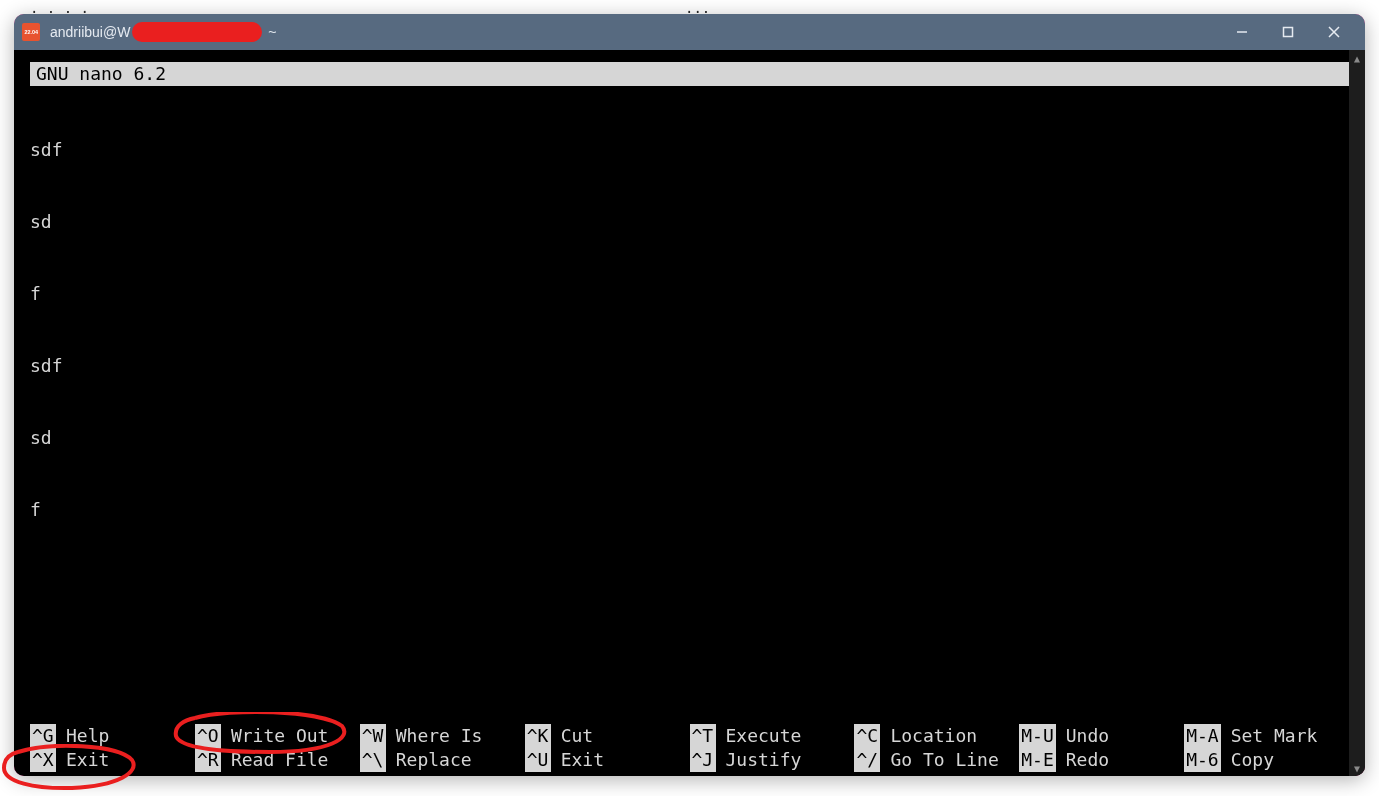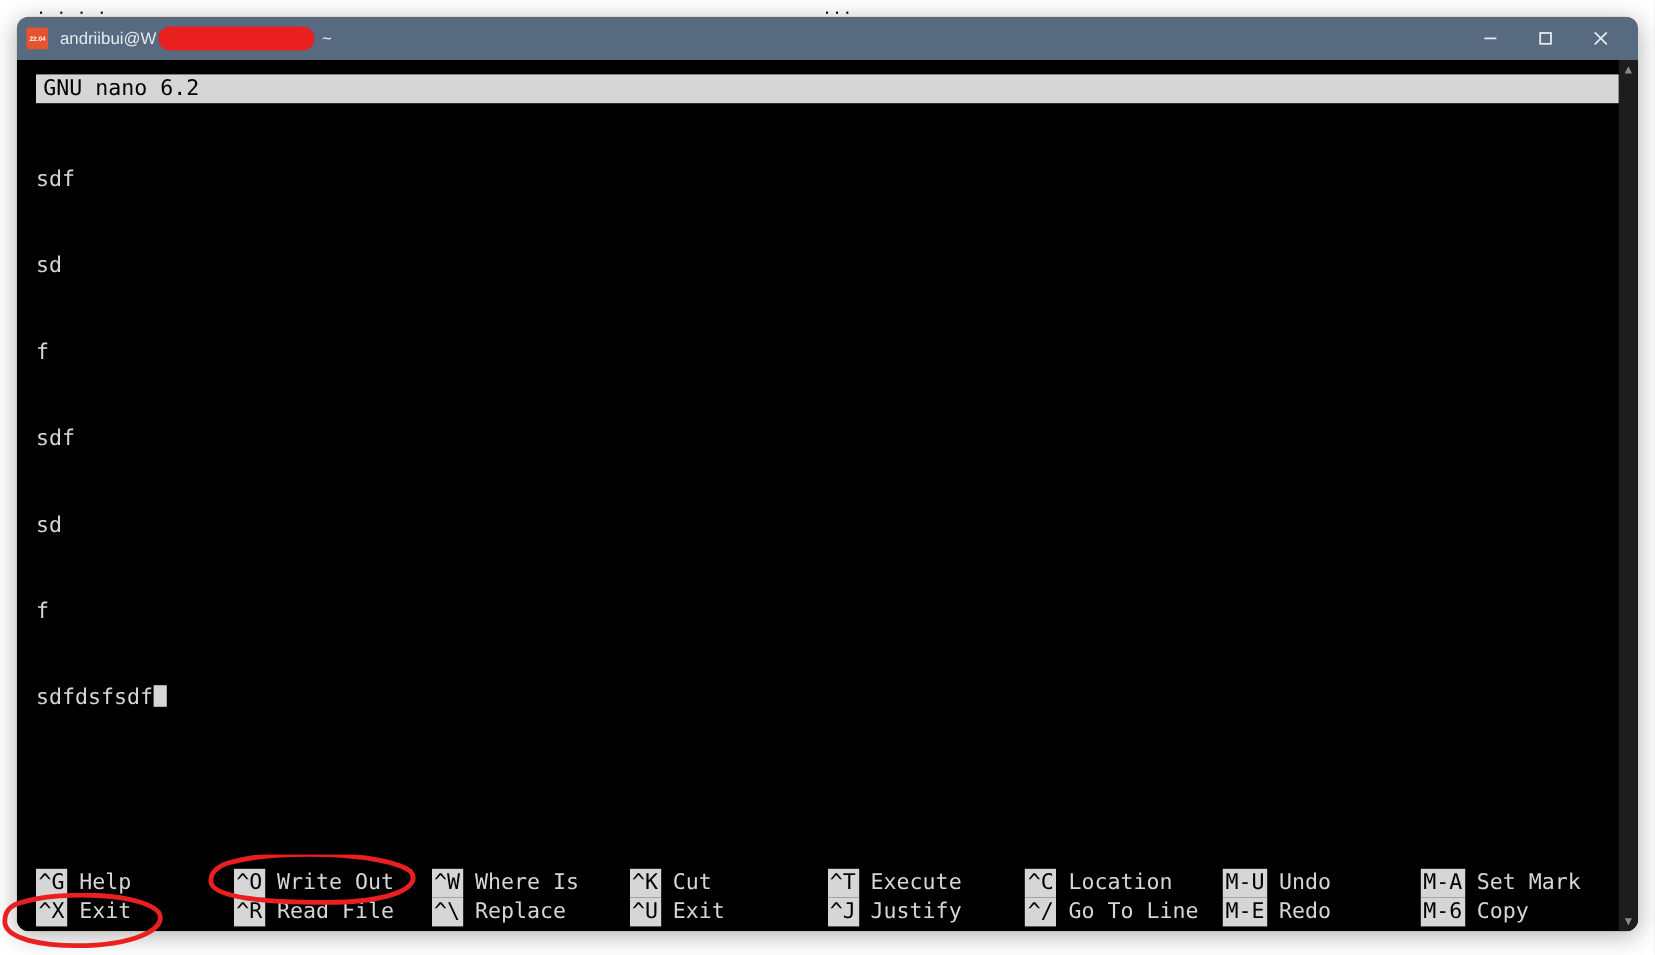--- a/index.html
+++ b/index.html
@@ -1,21 +1,21 @@
 <!DOCTYPE html>
 <html><head>
   <meta charset="utf-8">
   <style>
     * { margin: 0; padding: 0; box-sizing: border-box; }
     html, body { width: 1379px; height: 796px; overflow: hidden; background: #fff; font-family: "DejaVu Sans Mono","Cascadia Mono","Consolas",monospace; }
     .window {
       position: absolute;
       left: 14px; top: 14px;
       width: 1351px; height: 762px;
-      background: #fdba74;
+      background: #ec4899;
       border-radius: 10px;
       overflow: hidden;
       box-shadow: 0 4px 20px rgba(0,0,0,0.3);
     }
     .titlebar {
       height: 36px;
       background: #576a80;
       display: flex;
       align-items: center;
       padding: 0 8px;
@@ -164,21 +164,20 @@
       <span class="status-left">GNU nano 6.2</span>
     </div>
 
     <div class="editor-body">
       <div class="line">sdf</div>
       <div class="line">sd</div>
       <div class="line">f</div>
       <div class="line">sdf</div>
       <div class="line">sd</div>
       <div class="line">f</div>
-      <div class="line"><span>sdfdsfsdf</span><span class="cursor"></span></div>
     </div>
 
     <div class="shortcuts">
       
       <div class="sc"><span class="key">^G</span><span class="lbl">Help</span></div>
       <div class="sc"><span class="key">^O</span><span class="lbl">Write Out</span></div>
       <div class="sc"><span class="key">^W</span><span class="lbl">Where Is</span></div>
       <div class="sc"><span class="key">^K</span><span class="lbl">Cut</span></div>
       <div class="sc"><span class="key">^T</span><span class="lbl">Execute</span></div>
       <div class="sc"><span class="key">^C</span><span class="lbl">Location</span></div>

